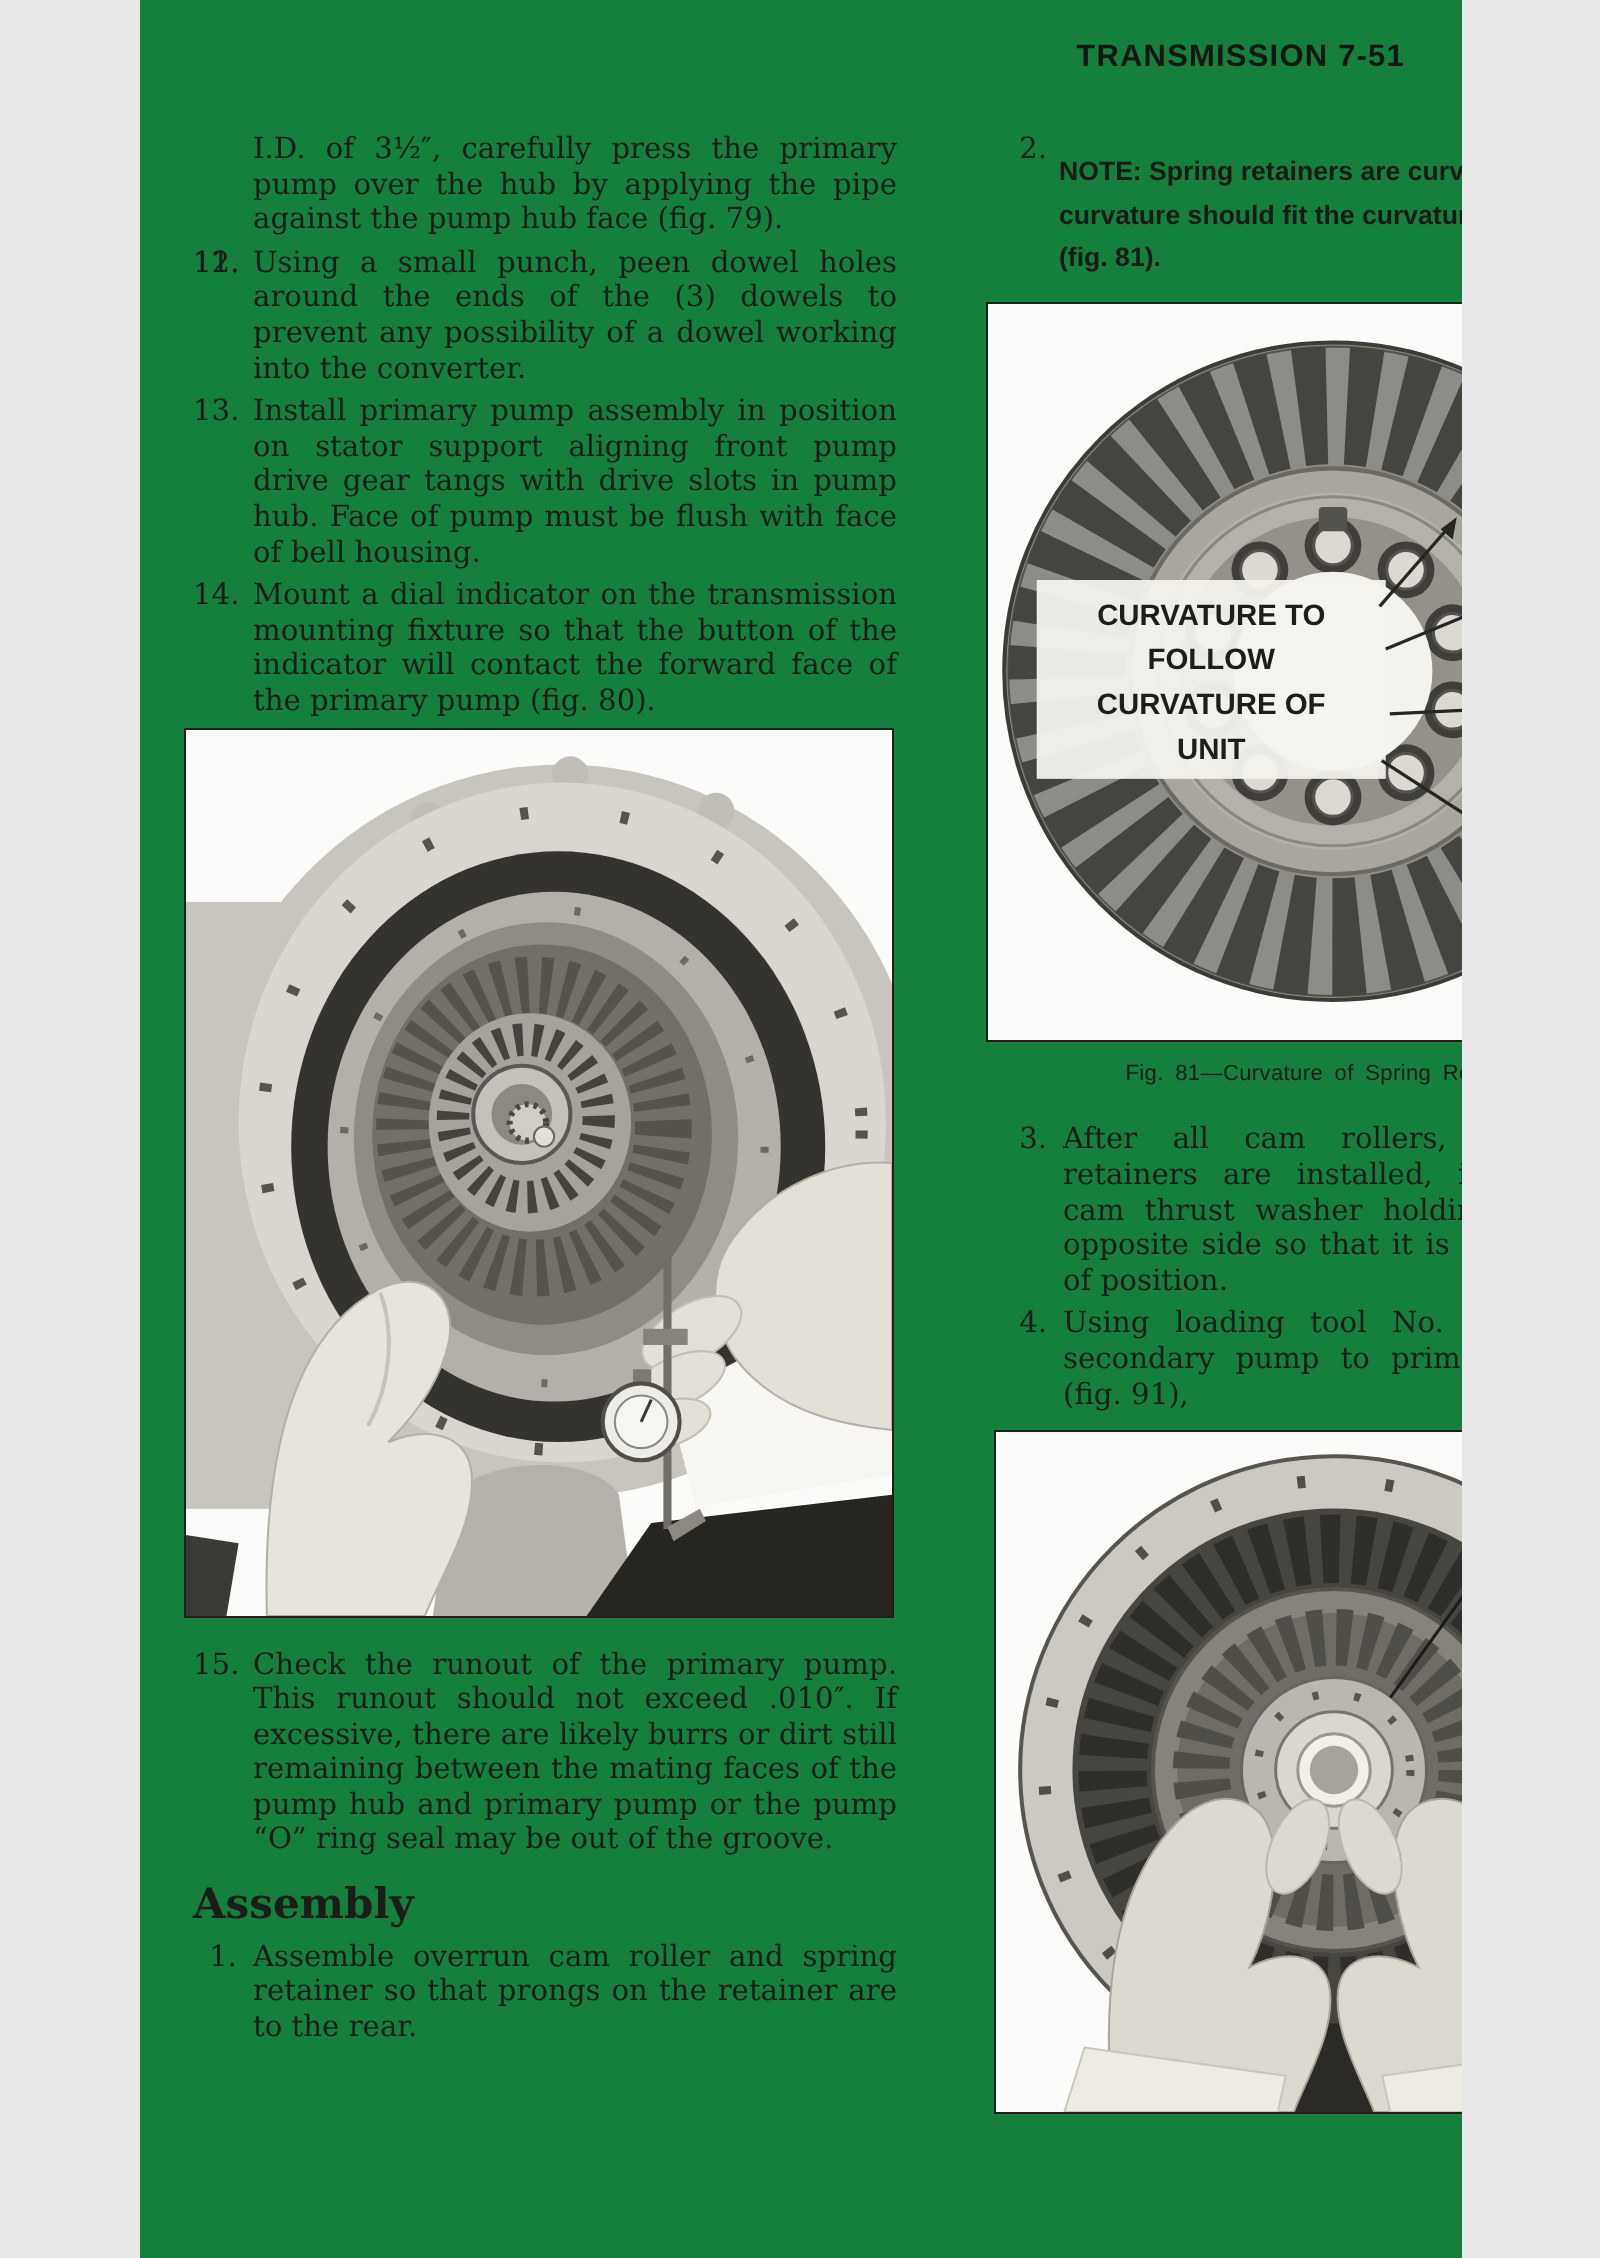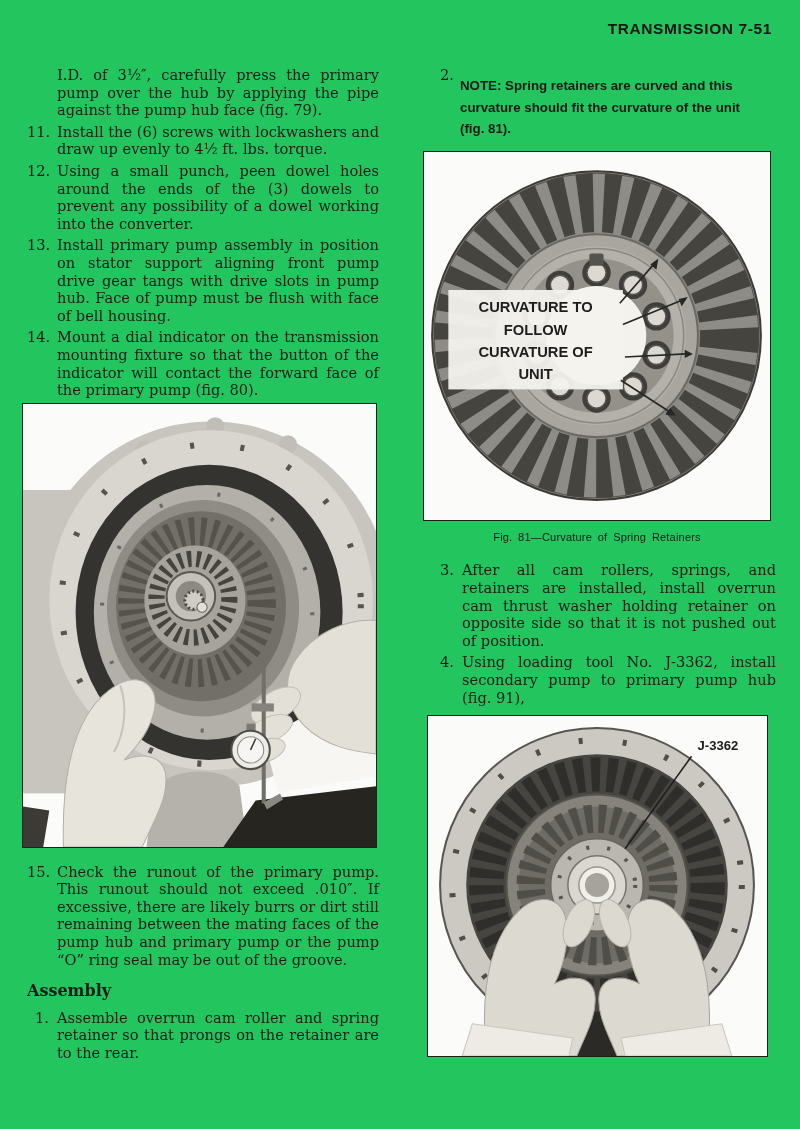--- a/index.html
+++ b/index.html
@@ -1,21 +1,21 @@
 <!DOCTYPE html>
 <html><head>
 <meta charset="utf-8">
 <style>
   html,body{margin:0;padding:0;}
   body{background:#e8e8e8;}
   .page{
     position:relative;
-    width:800px;height:1129px;
+    width:661px;height:1129px;
     margin:0 auto;
-    background:#22c55e;
+    background:#15803d;
     color:#1c1c1a;
     font-family:"DejaVu Serif","Liberation Serif",serif;
     overflow:hidden;
   }
   .hdr{
     position:absolute;top:20px;right:28px;
     font-family:"Liberation Sans","DejaVu Sans",sans-serif;
     font-weight:bold;font-size:15.5px;letter-spacing:.6px;
     color:#161614;
   }
@@ -44,21 +44,21 @@
   .caption{
     font-family:"Liberation Sans","DejaVu Sans",sans-serif;
     font-weight:normal;font-size:11px;letter-spacing:.2px;word-spacing:2.5px;
     text-align:center;color:#1b1b19;
     margin-top:8px;
   }
   .cap80{width:355px;margin-left:-5px;}
   .cap81{width:348px;margin-left:-9px;}
   .cap82{width:341px;margin-left:-5px;}
   .sect-heading{
-    font-weight:bold;font-size:16px;text-align:left;
+    font-weight:bold;font-size:21px;text-align:left;
     margin:14px 0 9px 0;
   }
   .sp-top{margin-top:15px;}
   .svg-label{
     font-family:"Liberation Sans","DejaVu Sans",sans-serif;
     font-weight:bold;
   }
 </style>
 </head>
 <body>
@@ -66,21 +66,20 @@
 <div class="page">
 
   <div class="hdr">TRANSMISSION 7-51</div>
 
   <div class="col col-left">
 
     <p class="para">I.D. of 3½″, carefully press the primary pump over the hub by applying the pipe against the pump hub face (fig. 79).</p>
 
     <div class="step">
       <span class="num">11.</span>
-      <span>Install the (6) screws with lockwashers and draw up evenly to 4½ ft. lbs. torque.</span>
     </div>
     <div class="step">
       <span class="num">12.</span>
       <span>Using a small punch, peen dowel holes around the ends of the (3) dowels to prevent any possibility of a dowel working into the converter.</span>
     </div>
     <div class="step">
       <span class="num">13.</span>
       <span>Install primary pump assembly in position on stator support aligning front pump drive gear tangs with drive slots in pump hub. Face of pump must be flush with face of bell housing.</span>
     </div>
     <div class="step">

